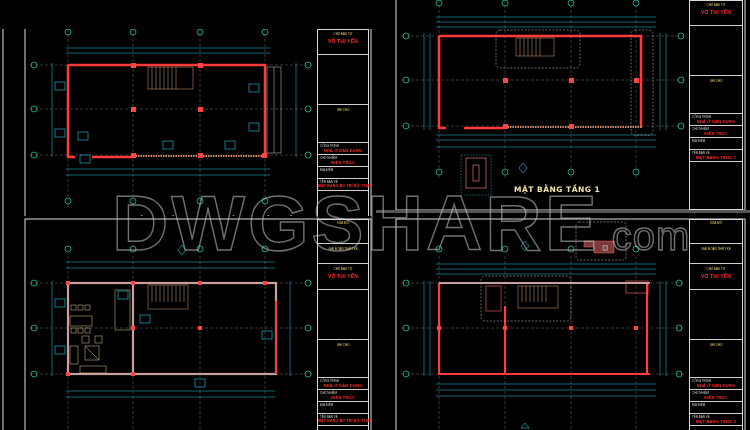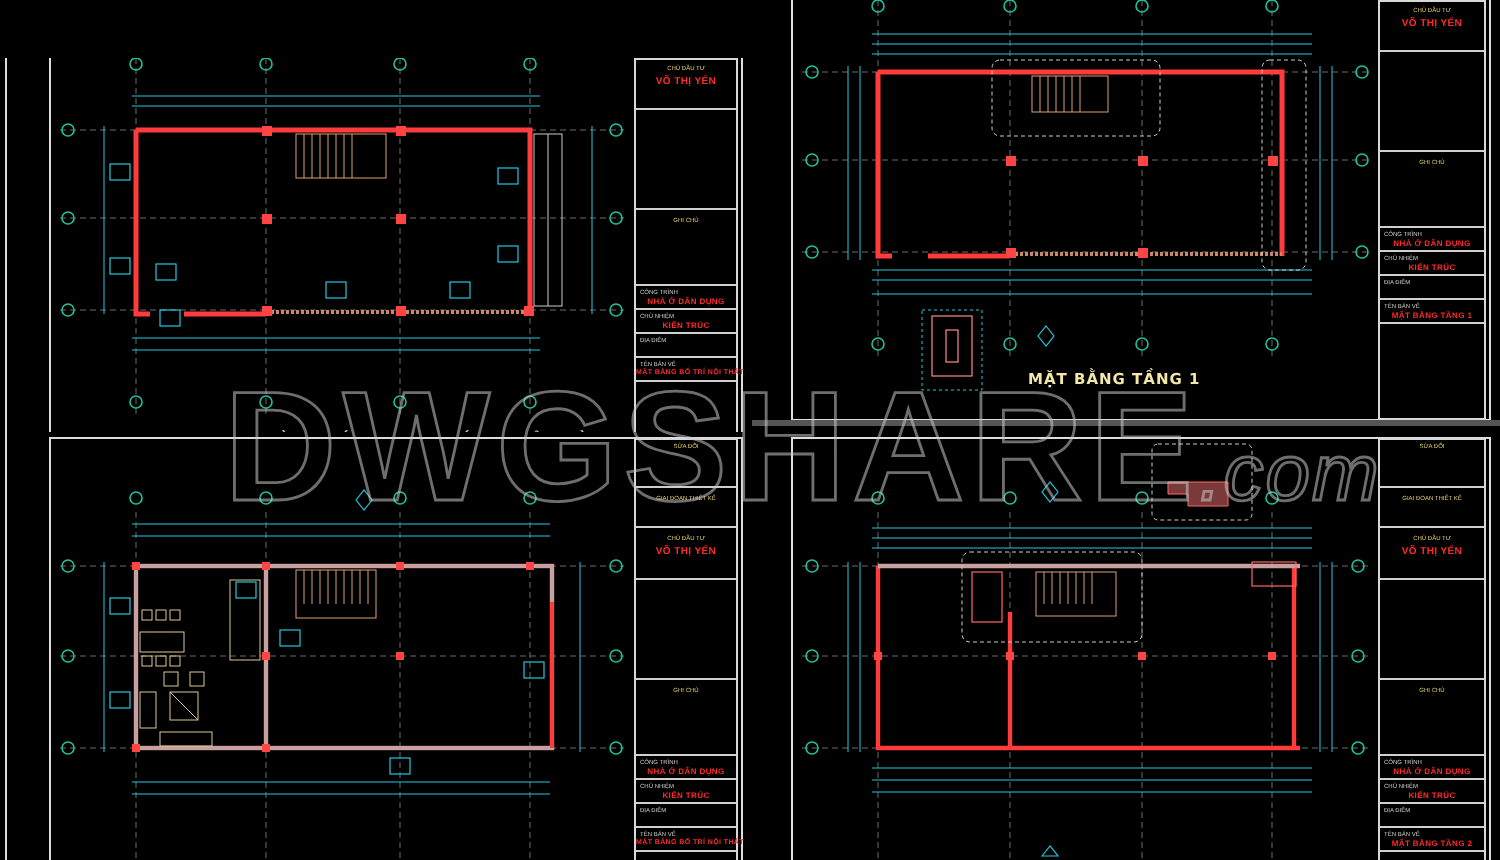--- a/index.html
+++ b/index.html
@@ -6,21 +6,21 @@
   body{width:750px;height:430px;overflow:hidden;position:relative;font-family:"Liberation Sans",sans-serif;}
   .sheet{position:absolute;background:#000;overflow:hidden;}
   .sheet svg{position:absolute;left:0;top:0;}
   .tb{position:absolute;border:1px solid #d8d8d8;box-sizing:border-box;}
   .tb .cell{position:absolute;left:0;right:0;border-bottom:1px solid #cfcfcf;box-sizing:border-box;}
   .lbl{position:absolute;left:2px;font-size:3px;color:#d0d0d0;white-space:nowrap;font-family:"Liberation Sans",sans-serif;}
   .lbl-y{position:absolute;left:0;right:0;text-align:center;font-size:3px;color:#e8d070;white-space:nowrap;}
   .red{position:absolute;left:0;right:0;text-align:center;font-size:5px;font-weight:bold;color:#ff2a2a;white-space:nowrap;letter-spacing:0.2px;}
   .title{position:absolute;font-family:"DejaVu Sans",sans-serif;font-weight:bold;font-size:7.5px;color:#f2e6a8;letter-spacing:0.5px;white-space:nowrap;}
   .watermark{position:absolute;left:112px;top:178px;font-family:"Liberation Sans",sans-serif;font-size:78px;font-weight:bold;color:transparent;-webkit-text-stroke:1.4px rgba(200,200,200,0.55);letter-spacing:3px;white-space:nowrap;pointer-events:none;}
-  .watermark .com{font-size:40px;font-weight:normal;letter-spacing:1px;font-style:italic;}
+  .watermark .com{font-size:40px;font-weight:normal;letter-spacing:1px;}
 </style>
 </head>
 <body>
 
 <div class="sheet" style="left:0;top:0;width:374px;height:213px;margin-top:29px;">
   <svg width="374" height="213">
     <line x1="3" y1="0" x2="3" y2="213" stroke="#ddd" stroke-width="1"></line>
     <rect x="25" y="-2" width="346" height="212" fill="none" stroke="#ddd" stroke-width="1"></rect>
 
     <g stroke="#888" stroke-width="0.4" stroke-dasharray="3,2">

